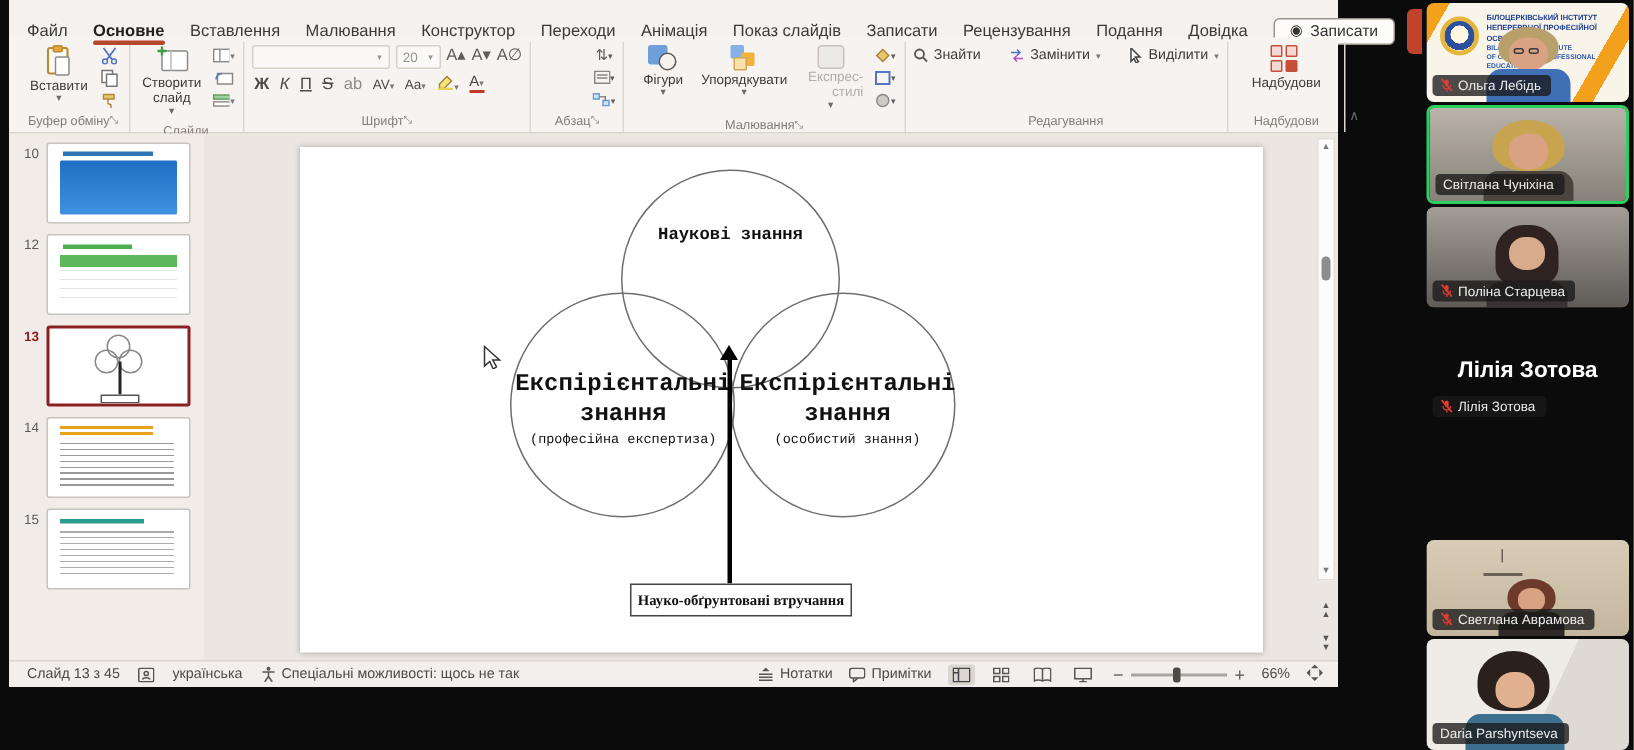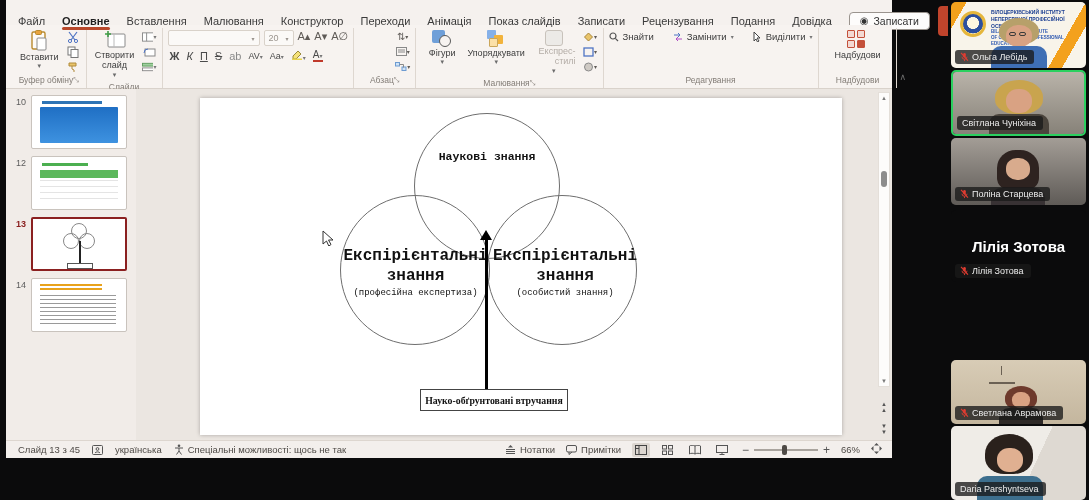--- a/index.html
+++ b/index.html
@@ -286,20 +286,24 @@
               <span style="font-size:9px"><span>AV</span><span class="caret">▾</span></span>
               <span style="font-size:9px"><span>Aa</span><span class="caret">▾</span></span>
               <span><svg width="12" height="11" viewBox="0 0 12 11">
                     <path d="M2 7L7 2l3 3-5 5H2z" fill="#f6e27a" stroke="#9a8a3a"></path>
                     <rect x="1" y="9.5" width="10" height="1.5" fill="#e8d44d"></rect>
                   </svg><span class="caret">▾</span></span>
               <span style="font-size:10px; border-bottom:2.5px solid #c0392b; line-height:1;">A<span class="caret">▾</span></span>
             </div>
           </div>
         </div>
+        <div class="rg-label">
+            <span>Шрифт</span>
+            <span style="font-size:7px">⤡</span>
+          </div>
       </div>
 
       <div class="rgroup">
         <div class="rg-body">
           <div class="para-grid">
             <div class="para-row">
               <span><span class="lines-ic"></span></span>
               <span><span class="lines-ic"></span></span>
               <span><span class="lines-ic short"></span></span>
               <span><span class="lines-ic short"></span></span>
@@ -470,20 +474,27 @@
                 <span class="stem"></span>
                 <span class="bx"></span>
               </span>
             </span>
         </div>
         <div class="thumbrow">
           <span class="thumbnum">14</span>
           <span class="thumbbox">
               <span class="tb-orangetitle"></span>
               <span class="tb-textlines"></span>
+            </span>
+        </div>
+        <div class="thumbrow">
+          <span class="thumbnum">15</span>
+          <span class="thumbbox">
+              <span class="tb-tealtitle"></span>
+              <span class="tb-textlines2"></span>
             </span>
         </div>
       </div>
 
       <div class="canvas">
         <div class="slide">
           <div class="venncircle vc-top"></div>
           <div class="venncircle vc-left"></div>
           <div class="venncircle vc-right"></div>
           <div class="vtext vt-top">Наукові знання</div>

